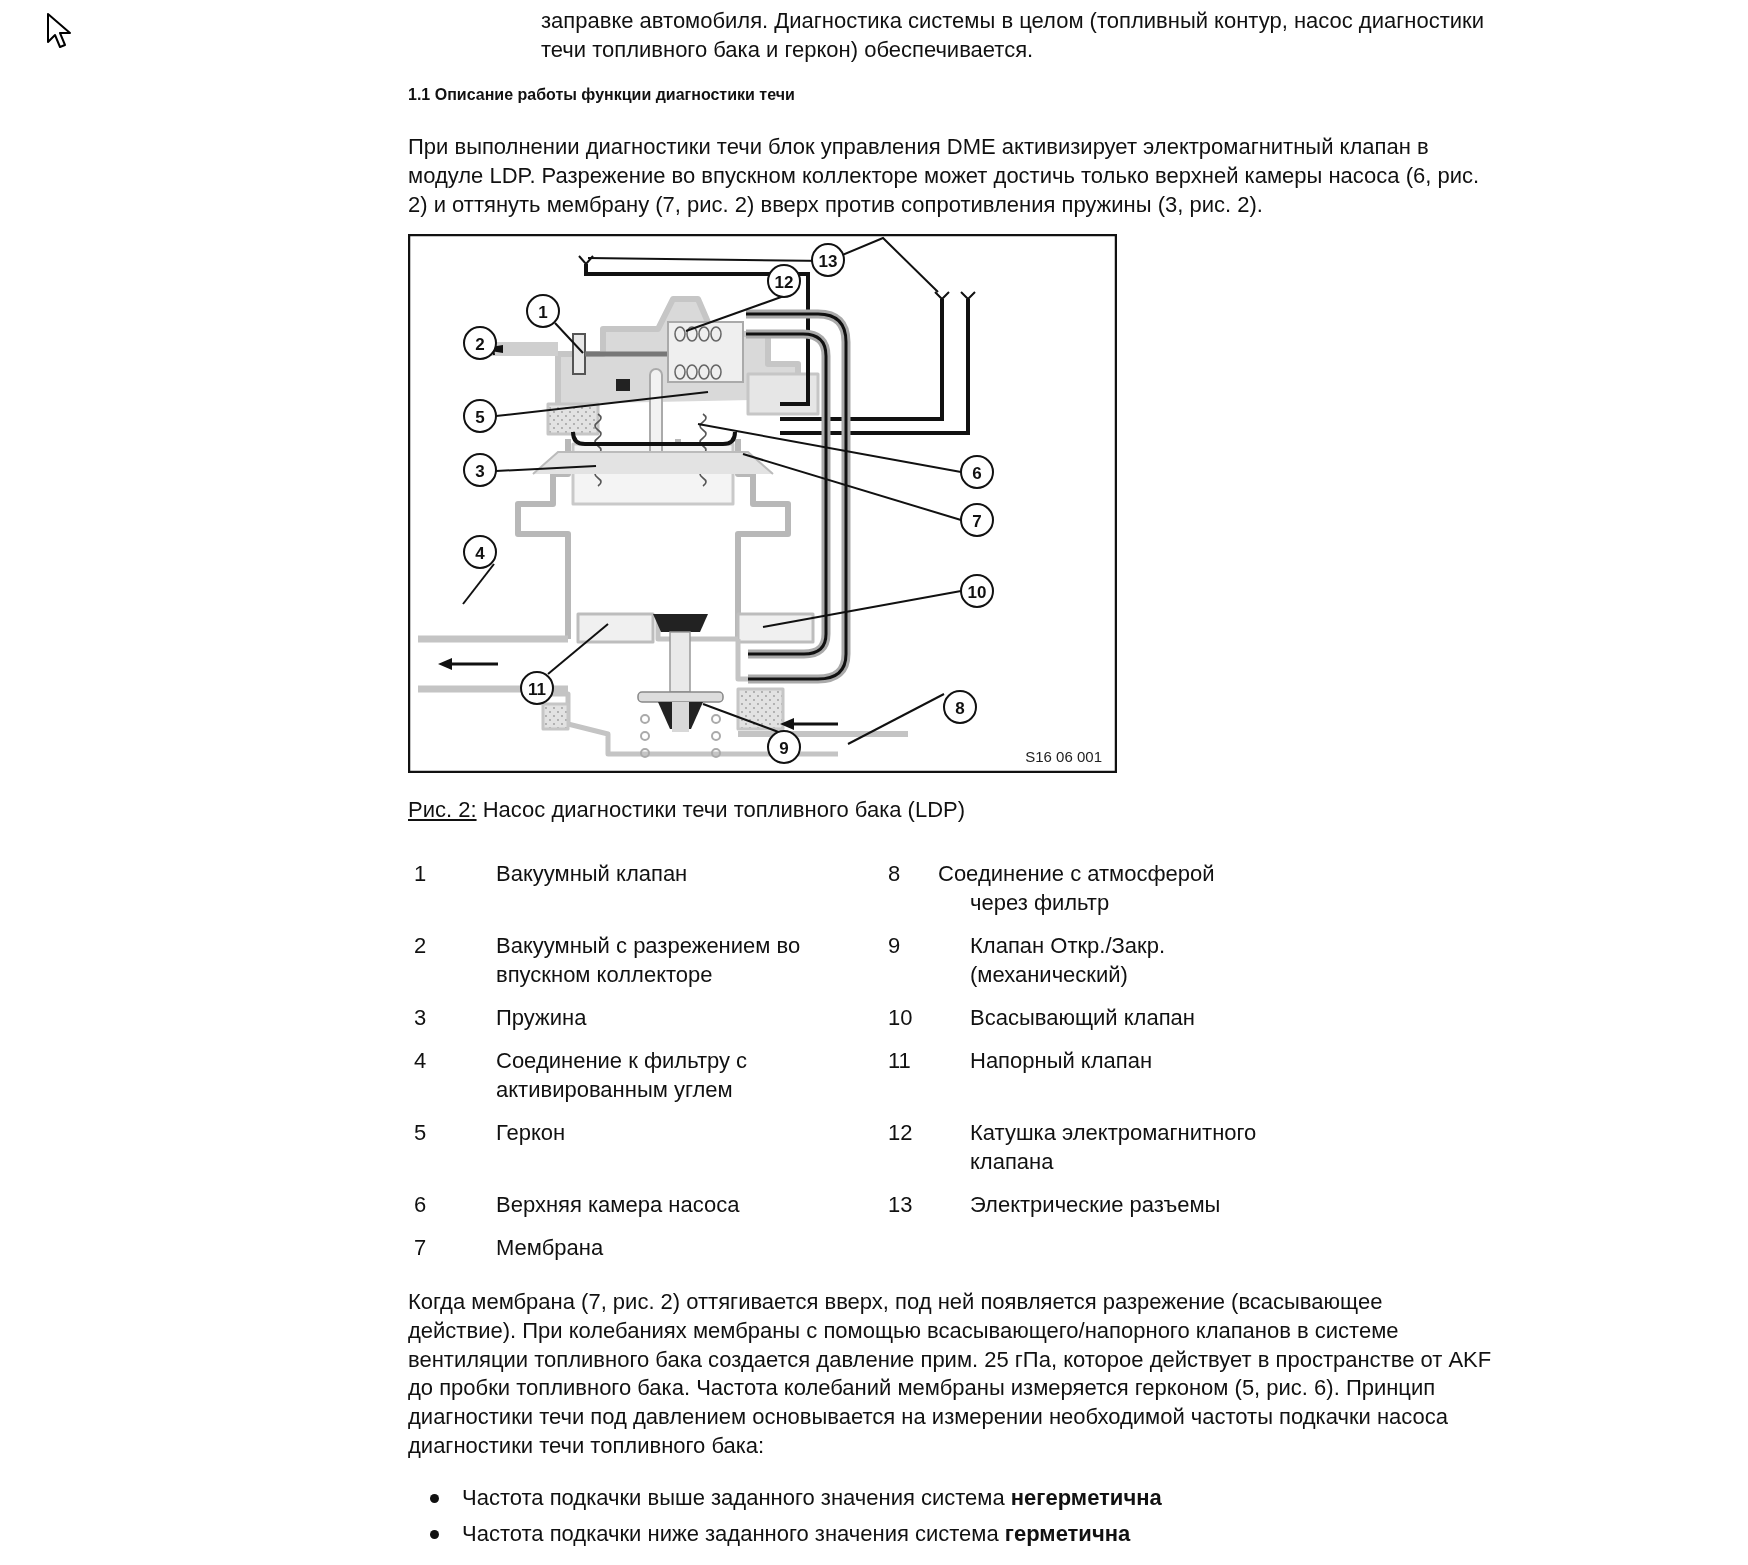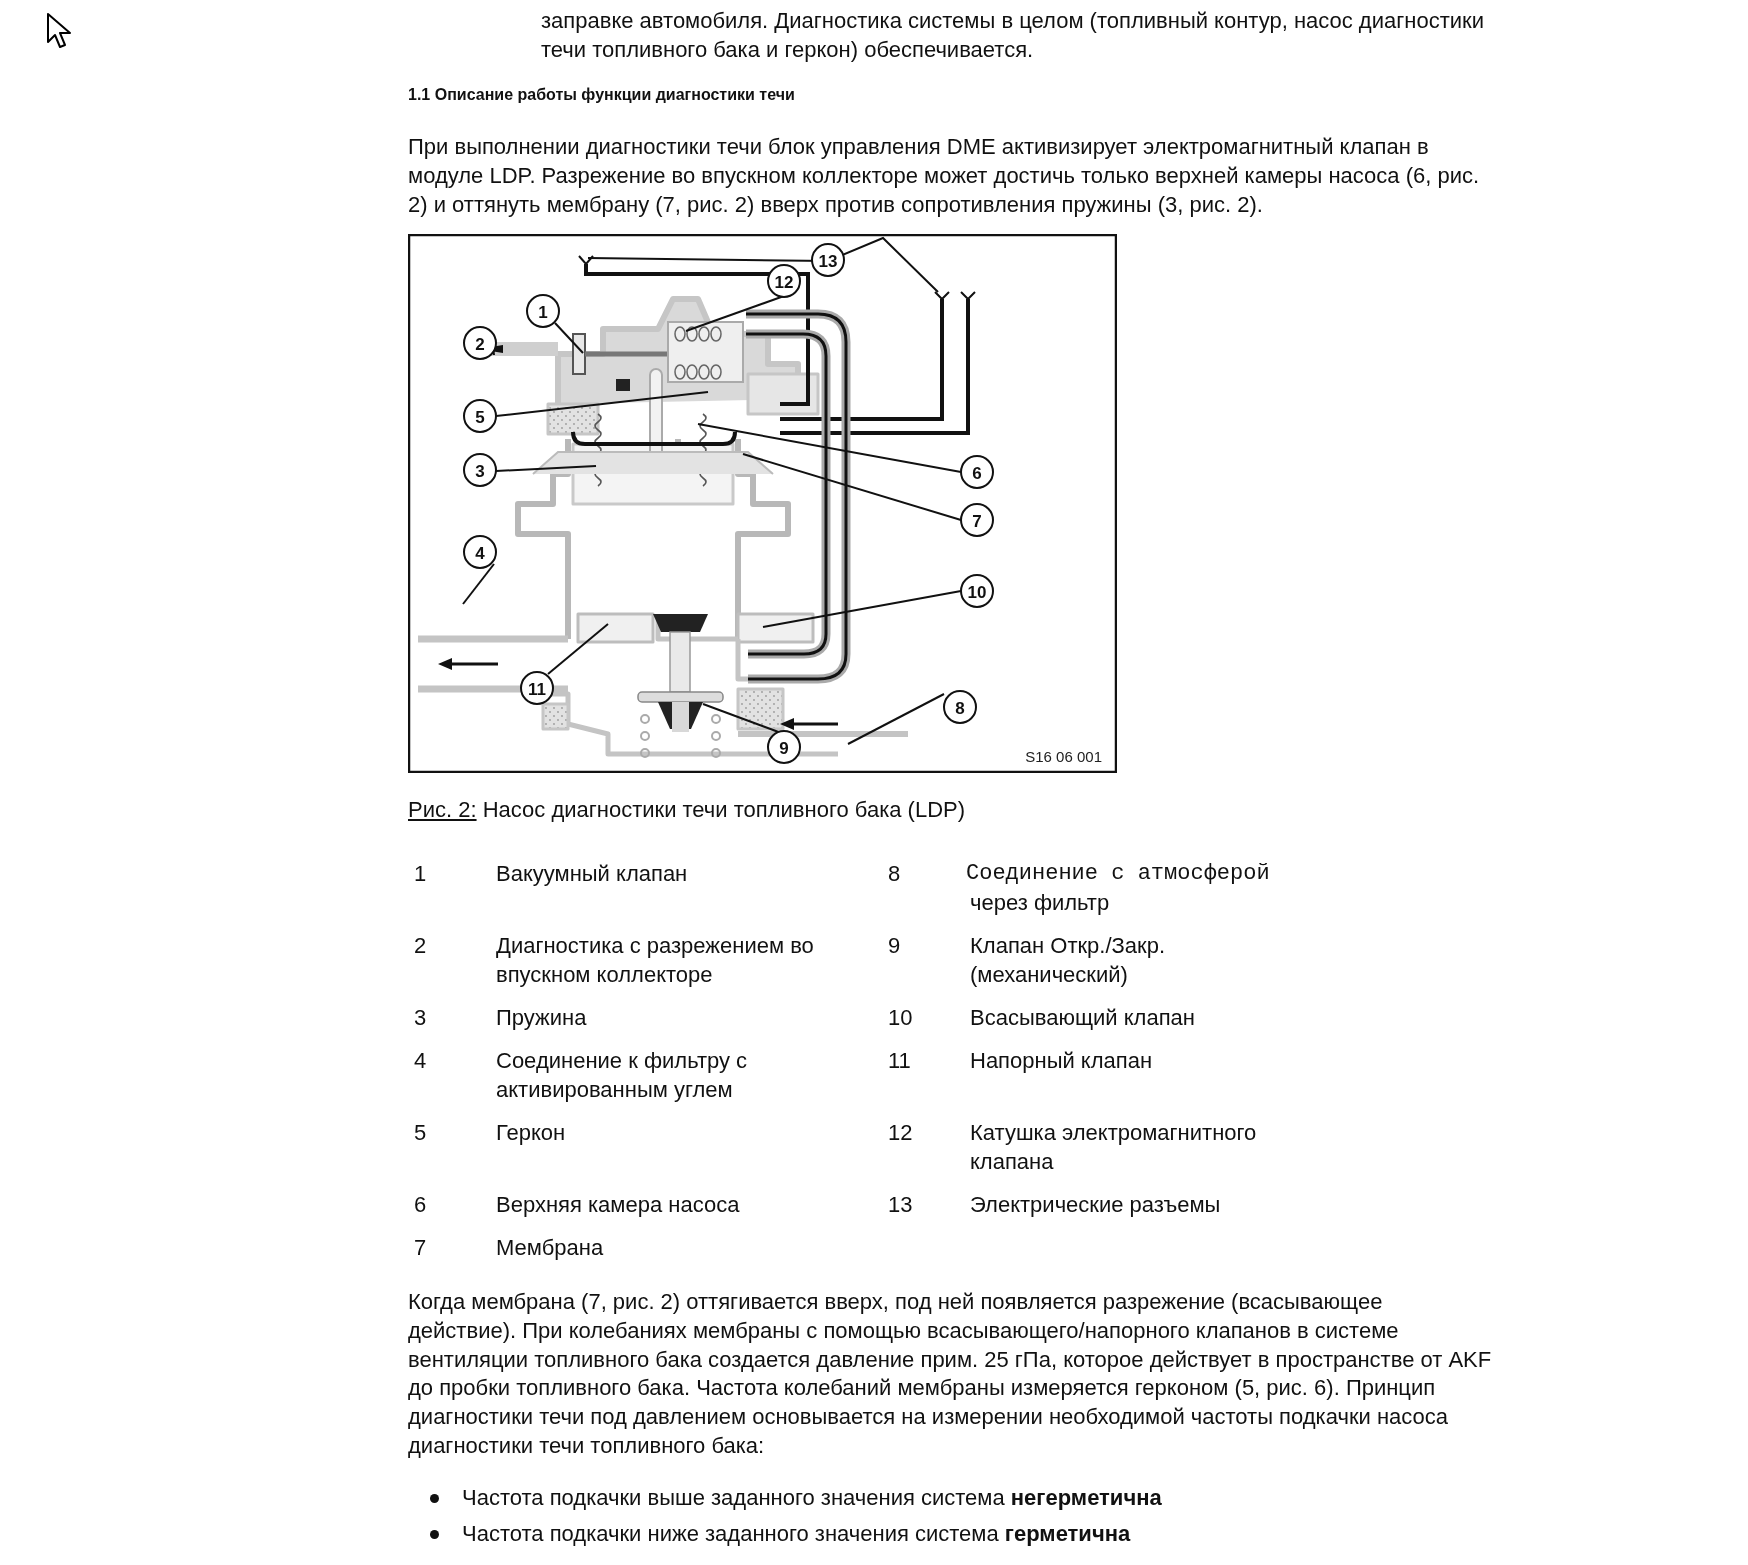--- a/index.html
+++ b/index.html
@@ -191,41 +191,41 @@
 </svg>
 </div>
 
 <div class="caption"><span class="ref">Рис. 2:</span><span> Насос диагностики течи топливного бака (LDP)</span></div>
 
 <div>
   <div class="legend-num" style="left:414px; top:859px;">1</div>
   <div class="legend-txt" style="left:496px; top:859px;text-align:right;">Вакуумный клапан</div>
 
   <div class="legend-num" style="left:414px; top:931px;">2</div>
-  <div class="legend-txt" style="left:496px; top:931px;">Диагностика с разрежением во</div>
+  <div class="legend-txt" style="left:496px; top:931px;">Вакуумный с разрежением во</div>
   <div class="legend-txt" style="left:496px; top:960px;">впускном коллекторе</div>
 
   <div class="legend-num" style="left:414px; top:1003px;">3</div>
   <div class="legend-txt" style="left:496px; top:1003px;">Пружина</div>
 
   <div class="legend-num" style="left:414px; top:1046px;">4</div>
   <div class="legend-txt" style="left:496px; top:1046px;">Соединение к фильтру с</div>
   <div class="legend-txt" style="left:496px; top:1075px;">активированным углем</div>
 
   <div class="legend-num" style="left:414px; top:1118px;">5</div>
   <div class="legend-txt" style="left:496px; top:1118px;">Геркон</div>
 
   <div class="legend-num" style="left:414px; top:1190px;">6</div>
   <div class="legend-txt" style="left:496px; top:1190px;">Верхняя камера насоса</div>
 
   <div class="legend-num" style="left:414px; top:1233px;">7</div>
   <div class="legend-txt" style="left:496px; top:1233px;">Мембрана</div>
 
   <div class="legend-num" style="left:888px; top:859px;">8</div>
-  <div class="legend-txt" style="left:966px; top:859px;font-family:Liberation Mono, monospace;">Соединение с атмосферой</div>
+  <div class="legend-txt" style="left:938px; top:859px;">Соединение с атмосферой</div>
   <div class="legend-txt" style="left:970px; top:888px;">через фильтр</div>
 
   <div class="legend-num" style="left:888px; top:931px;">9</div>
   <div class="legend-txt" style="left:970px; top:931px;">Клапан Откр./Закр.</div>
   <div class="legend-txt" style="left:970px; top:960px;">(механический)</div>
 
   <div class="legend-num" style="left:888px; top:1003px;">10</div>
   <div class="legend-txt" style="left:970px; top:1003px;">Всасывающий клапан</div>
 
   <div class="legend-num" style="left:888px; top:1046px;">11</div>

